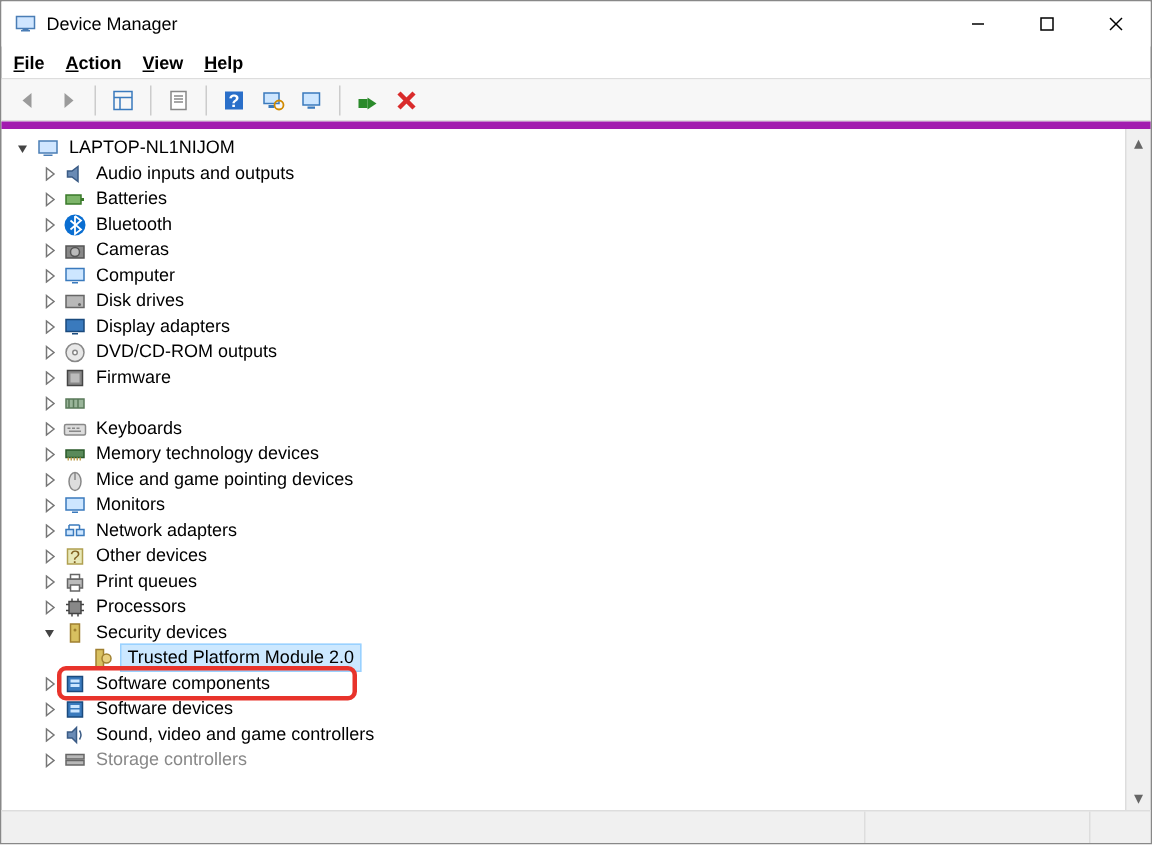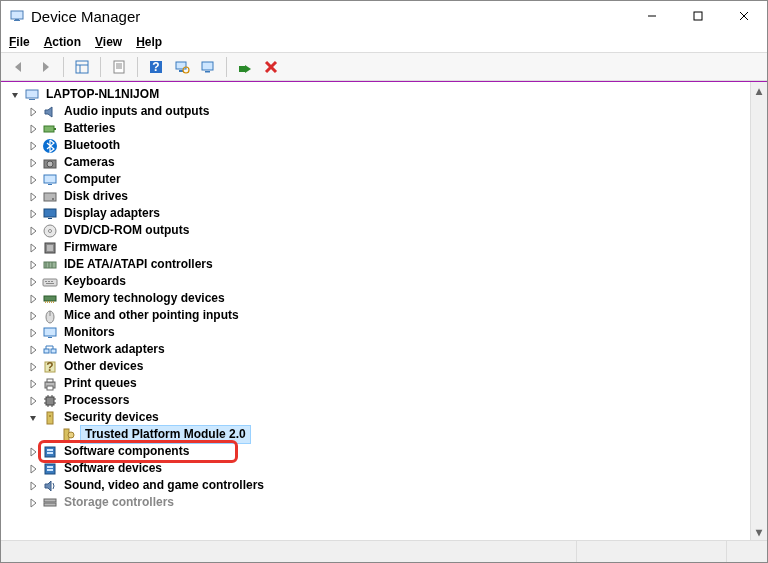--- a/index.html
+++ b/index.html
@@ -1,31 +1,31 @@
 <!DOCTYPE html>
 <html><head>
 <meta charset="utf-8">
 <style>
   * { box-sizing: border-box; margin: 0; padding: 0; font-family: "Segoe UI", Tahoma, sans-serif; font-size: 12px; }
   body { background: #fff; }
   .window { width: 768px; height: 563px; border: 1px solid #888; display: flex; flex-direction: column; background: #fff; }
   .titlebar { height: 30px; display: flex; align-items: center; justify-content: space-between; padding: 0 0 0 8px; background: #fff; }
   .titlebar-left { display: flex; align-items: center; gap: 6px; }
   .titlebar-icon { width: 16px; height: 16px; display:flex; align-items:center; justify-content:center; }
-  .titlebar-title { font-size: 15px; }
+  .titlebar-title { font-size: 12px; }
   .winbtns { display: flex; height:100%; }
   .winbtn { width: 46px; height: 100%; display:flex; align-items:center; justify-content:center; }
   .menubar { height: 22px; display: flex; align-items: center; gap: 14px; padding: 0 8px; border-bottom: 1px solid #ddd; font-weight: bold; }
   .menuitem { position: relative; }
   .menuitem .ul { text-decoration: underline; }
   .toolbar { height: 28px; display: flex; align-items: center; gap: 2px; padding: 0 6px; background: #f7f7f7; border-bottom: 1px solid #ddd; }
   .tbtn { width: 24px; height: 24px; display:flex; align-items:center; justify-content:center; border:1px solid transparent; }
   .tbtn svg { width:16px; height:16px; }
   .sep { width:1px; height:20px; background:#ccc; margin:0 4px; }
-  .content { flex:1; display:flex; position:relative; overflow:hidden; border-top:1px solid #a21caf;font-weight:bold; }
+  .content { flex:1; display:flex; position:relative; overflow:hidden; border-top:5px solid #a21caf; }
   .tree { flex:1; overflow:auto; padding: 4px 0 4px 3px; }
   .scrollbar { width:17px; background:#f0f0f0; border-left:1px solid #ddd; position:relative; }
   .scrollbtn { height:17px; display:flex; align-items:center; justify-content:center; color:#666; }
   .statusbar { height:22px; border-top:1px solid #ddd; background:#f0f0f0; display:flex; }
   .statuscell { border-right:1px solid #ddd; height:100%; }
   .row { display:flex; align-items:center; height:17px; line-height:17px; white-space:nowrap; }
   .indent0 { padding-left: 4px; }
   .indent1 { padding-left: 22px; }
   .indent2 { padding-left: 40px; }
   .expander { width:14px; height:14px; display:inline-flex; align-items:center; justify-content:center; color:#555; margin-right:2px; }
@@ -291,21 +291,20 @@
             </svg>
           </span>
           <span class="node-icon">
             <svg viewBox="0 0 16 16" width="16" height="16">
               <rect x="2" y="5" width="12" height="6" fill="#9ab59a" stroke="#5a7a5a"></rect>
               <line x1="4" y1="5" x2="4" y2="11" stroke="#5a7a5a"></line>
               <line x1="7" y1="5" x2="7" y2="11" stroke="#5a7a5a"></line>
               <line x1="10" y1="5" x2="10" y2="11" stroke="#5a7a5a"></line>
             </svg>
           </span>
-          <span class="label">IDE ATA/ATAPI controllers</span>
         </div>
         <div class="row indent1">
           <span class="expander">
             <svg width="10" height="10">
               <path d="M3 1 L8 5 L3 9 Z" fill="none" stroke="#777"></path>
             </svg>
           </span>
           <span class="node-icon">
             <svg viewBox="0 0 16 16" width="16" height="16">
               <rect x="1" y="5" width="14" height="7" rx="1" fill="#ddd" stroke="#888"></rect>
@@ -340,21 +339,21 @@
             <svg width="10" height="10">
               <path d="M3 1 L8 5 L3 9 Z" fill="none" stroke="#777"></path>
             </svg>
           </span>
           <span class="node-icon">
             <svg viewBox="0 0 16 16" width="16" height="16">
               <ellipse cx="8" cy="9" rx="4" ry="6" fill="#ddd" stroke="#888"></ellipse>
               <line x1="8" y1="3" x2="8" y2="8" stroke="#888"></line>
             </svg>
           </span>
-          <span class="label">Mice and other pointing inputs</span>
+          <span class="label">Mice and game pointing devices</span>
         </div>
         <div class="row indent1">
           <span class="expander">
             <svg width="10" height="10">
               <path d="M3 1 L8 5 L3 9 Z" fill="none" stroke="#777"></path>
             </svg>
           </span>
           <span class="node-icon">
             <svg viewBox="0 0 16 16" width="16" height="16">
               <rect x="2" y="3" width="12" height="8" fill="#cde6ff" stroke="#3a7abd"></rect>

